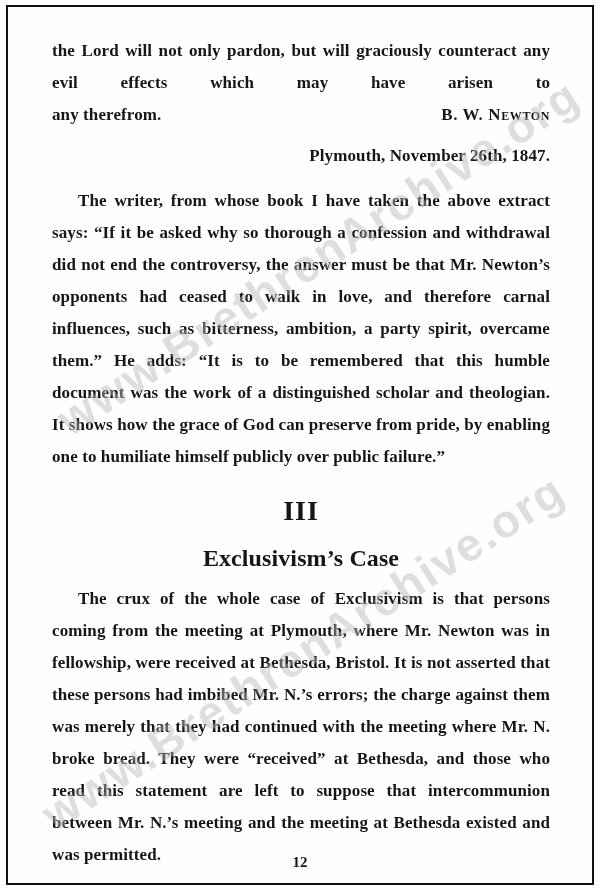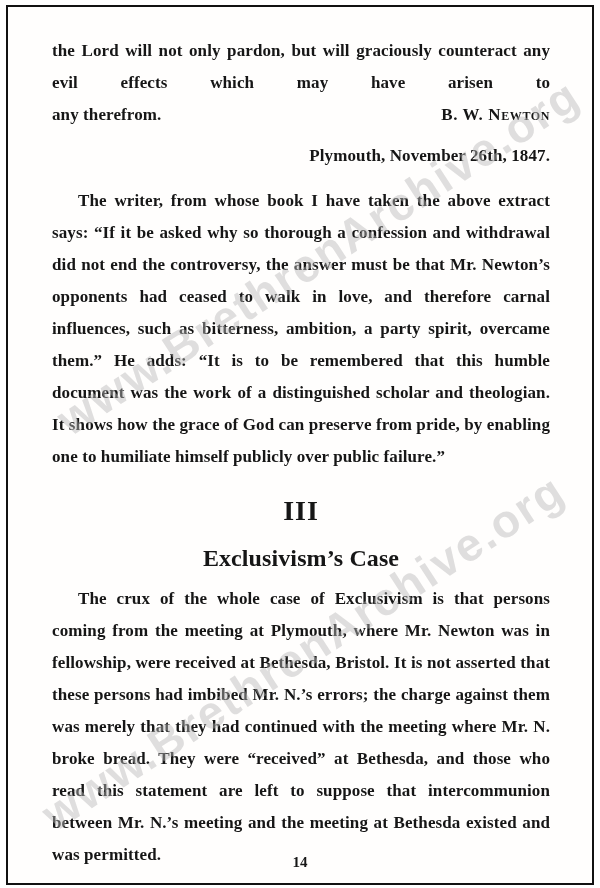--- a/index.html
+++ b/index.html
@@ -130,15 +130,15 @@
     <h2 class="section-number">III</h2>
 
     <h3 class="section-title">Exclusivism’s Case</h3>
 
     <p class="para first-section-para">The crux of the whole case of Exclusivism is that persons coming from the meeting at Plymouth, where Mr. Newton was in fellowship, were received at Bethesda, Bristol. It is not asserted that these persons had imbibed Mr. N.’s errors; the charge against them was merely that they had continued with the meeting where Mr. N. broke bread. They were “received” at Bethesda, and those who read this statement are left to suppose that intercommunion between Mr. N.’s meeting and the meeting at Bethesda existed and was permitted.</p>
 
     <p class="para">What are the facts? It must be remembered that no charge of heterodoxy was ever preferred against Mr. Newton because of any utterance of his in the Plymouth assembly. It was at Bible readings of a more private</p>
 
   </div>
 
-  <div class="pagenum">14</div>
+  <div class="pagenum">12</div>
 
 </div>
 
 </body></html>

